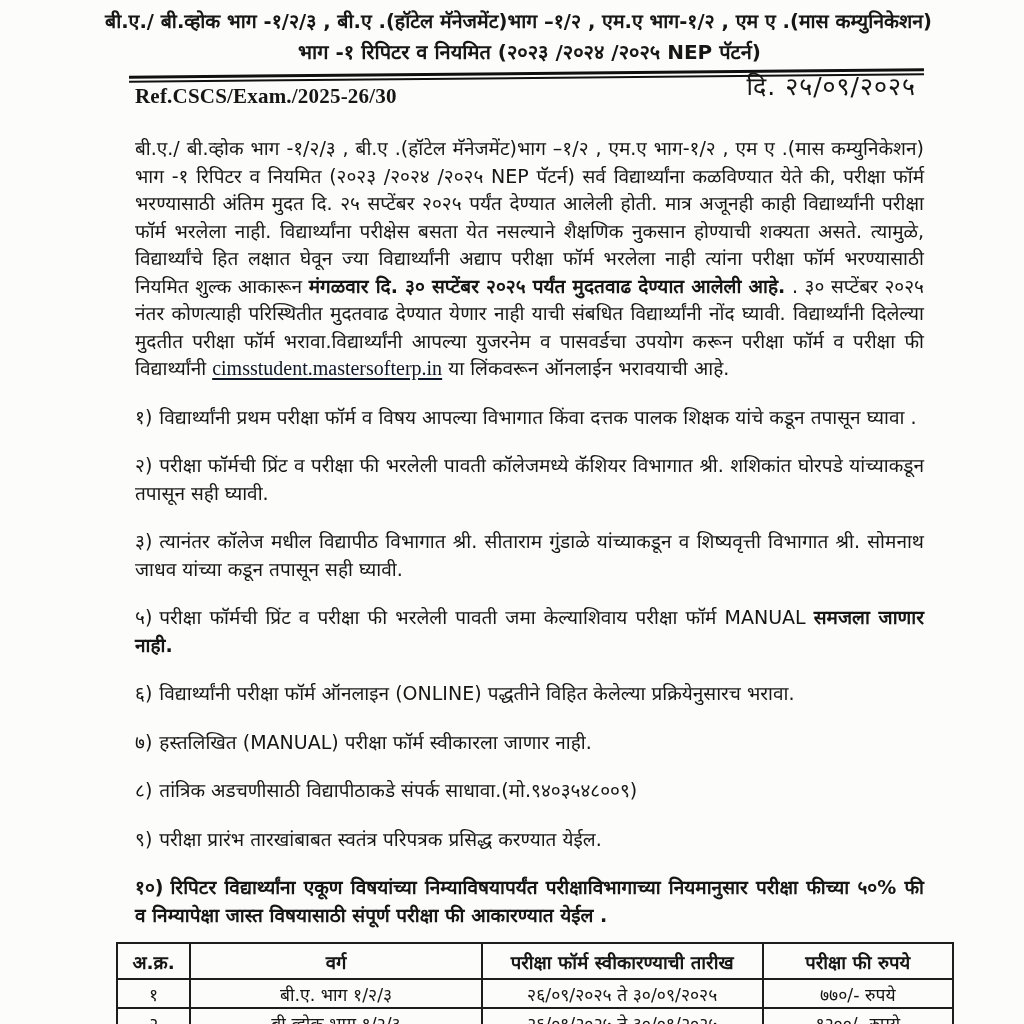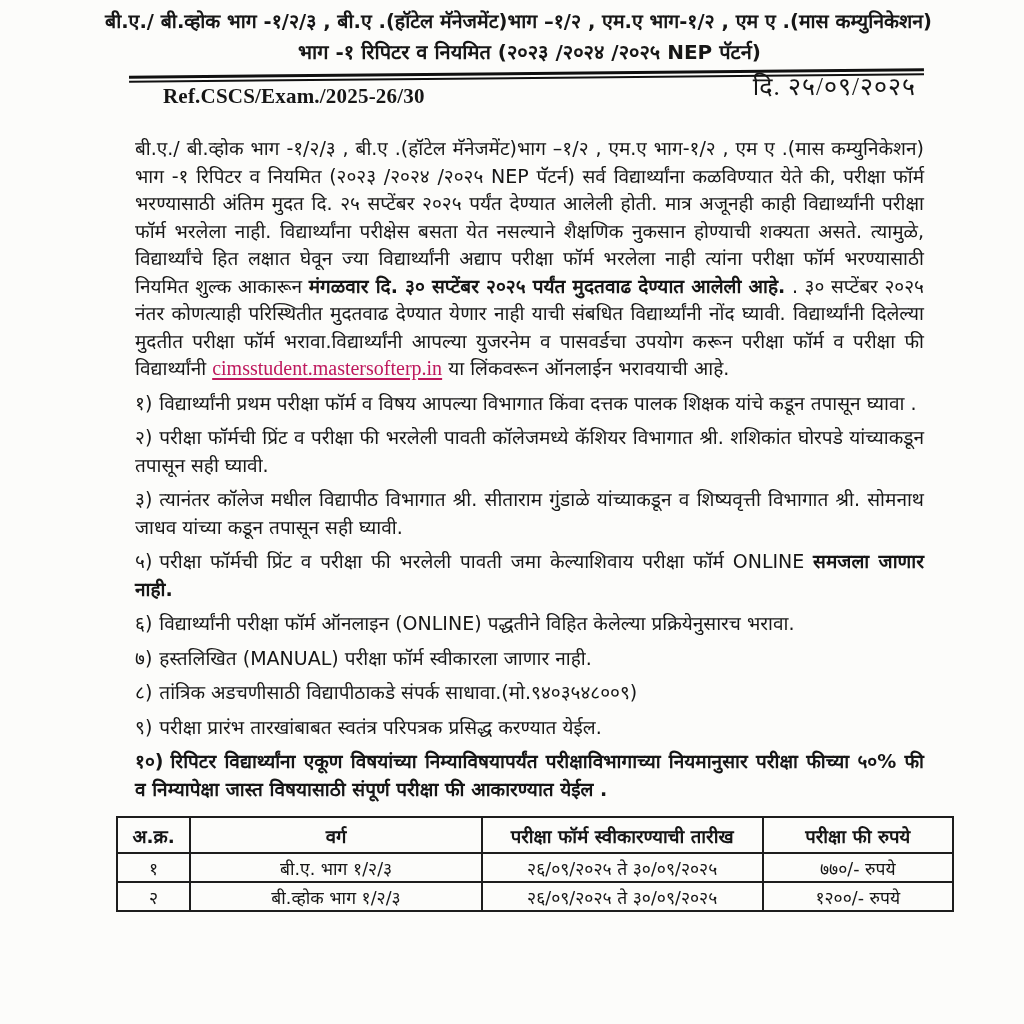--- a/index.html
+++ b/index.html
@@ -16,29 +16,29 @@
   .hdr2 { font-size:20px; line-height:30px; }
   .hdr3 { font-size:22.5px; line-height:33px; }
 
   .rule {
     height:7px; margin-top:5px; margin-left:-6px;
     border-top:3px solid #101010; border-bottom:2px solid #101010;
     transform:rotate(-0.55deg);
   }
 
   .refrow { display:flex; justify-content:space-between; align-items:flex-start; margin-top:5px; }
-  .ref { font-family:"Liberation Serif", serif; font-weight:700; font-size:21px; letter-spacing:0.2px;margin-left:28px; }
-  .date { font-size:25px; font-weight:500; position:relative; top:-16px; padding-right:8px; letter-spacing:1px;font-family:Liberation Serif, serif; }
+  .ref { font-family:"Liberation Serif", serif; font-weight:700; font-size:21px; letter-spacing:0.2px; }
+  .date { font-size:25px; font-weight:500; position:relative; top:-16px; padding-right:8px; letter-spacing:1px; }
 
   .intro { margin-top:17px; font-size:19px; line-height:27.5px; text-align:justify; }
   .intro b { font-weight:700;margin-top:18px; }
-  .portal-link { color:#be185d; text-decoration:underline; text-underline-offset:3px; font-family:"Liberation Serif", serif; font-size:20px; }
+  .portal-link { color:#0f172a; text-decoration:underline; text-underline-offset:3px; font-family:"Liberation Serif", serif; font-size:20px; }
 
   .notes-heading { margin-top:9px; font-weight:700; font-size:18.5px; }
-  .note { margin-top:7px; font-size:19px; line-height:27.5px; text-align:justify; }
+  .note { margin-top:21px; font-size:19px; line-height:27.5px; text-align:justify; }
   .note .num { margin-right:7px; }
   .note b { font-weight:700; }
   .note-bold { font-weight:700; }
 
   table.fees {
     margin-top:13px; margin-left:-19px;
     border-collapse:collapse; width:838px; table-layout:fixed;
     background:#fcfcfa;
   }
   table.fees th, table.fees td {
@@ -66,21 +66,21 @@
     </div>
 
     <p class="intro">
       <span>बी.ए./ बी.व्होक भाग -१/२/३  , बी.ए .(हॉटेल मॅनेजमेंट)भाग –१/२ ,  एम.ए भाग-१/२ , एम ए .(मास कम्युनिकेशन) भाग -१  रिपिटर व  नियमित (२०२३ /२०२४ /२०२५ NEP पॅटर्न) सर्व विद्यार्थ्यांना कळविण्यात येते की, परीक्षा फॉर्म भरण्यासाठी अंतिम मुदत दि. २५ सप्टेंबर २०२५ पर्यंत देण्यात आलेली  होती. मात्र अजूनही काही विद्यार्थ्यांनी परीक्षा फॉर्म भरलेला नाही. विद्यार्थ्यांना परीक्षेस बसता येत नसल्याने शैक्षणिक नुकसान होण्याची शक्यता असते. त्यामुळे, विद्यार्थ्यांचे हित लक्षात घेवून ज्या विद्यार्थ्यांनी अद्याप परीक्षा फॉर्म भरलेला नाही त्यांना परीक्षा फॉर्म भरण्यासाठी नियमित शुल्क आकारून </span><b>मंगळवार दि. ३० सप्टेंबर २०२५ पर्यंत मुदतवाढ देण्यात आलेली आहे.</b><span> . ३० सप्टेंबर २०२५ नंतर कोणत्याही परिस्थितीत मुदतवाढ देण्यात येणार नाही याची संबधित विद्यार्थ्यांनी नोंद घ्यावी. विद्यार्थ्यांनी दिलेल्या मुदतीत परीक्षा फॉर्म भरावा.विद्यार्थ्यांनी आपल्या युजरनेम व पासवर्डचा उपयोग करून परीक्षा फॉर्म व परीक्षा फी विद्यार्थ्यांनी </span><a class="portal-link">cimsstudent.mastersofterp.in</a><span> या लिंकवरून ऑनलाईन भरावयाची आहे.</span>
     </p>
 
 
     <div class="note"><span class="num">१)</span><span>विद्यार्थ्यांनी प्रथम परीक्षा फॉर्म व विषय आपल्या विभागात किंवा दत्तक पालक शिक्षक यांचे कडून तपासून घ्यावा .</span></div>
     <div class="note"><span class="num">२)</span><span>परीक्षा फॉर्मची प्रिंट व परीक्षा फी भरलेली पावती कॉलेजमध्ये कॅशियर विभागात श्री. शशिकांत घोरपडे यांच्याकडून तपासून सही घ्यावी.</span></div>
     <div class="note"><span class="num">३)</span><span>त्यानंतर कॉलेज मधील विद्यापीठ विभागात श्री. सीताराम गुंडाळे यांच्याकडून व शिष्यवृत्ती विभागात श्री. सोमनाथ जाधव यांच्या कडून तपासून सही घ्यावी.</span></div>
-    <div class="note"><span class="num">५)</span><span>परीक्षा फॉर्मची प्रिंट व परीक्षा फी भरलेली पावती जमा केल्याशिवाय परीक्षा फॉर्म ONLINE </span><b>समजला जाणार नाही.</b></div>
+    <div class="note"><span class="num">५)</span><span>परीक्षा फॉर्मची प्रिंट व परीक्षा फी भरलेली पावती जमा केल्याशिवाय परीक्षा फॉर्म MANUAL </span><b>समजला जाणार नाही.</b></div>
     <div class="note"><span class="num">६)</span><span>विद्यार्थ्यांनी परीक्षा फॉर्म ऑनलाइन (ONLINE) पद्धतीने विहित केलेल्या प्रक्रियेनुसारच भरावा.</span></div>
     <div class="note"><span class="num">७)</span><span>हस्तलिखित (MANUAL) परीक्षा फॉर्म स्वीकारला जाणार नाही.</span></div>
     <div class="note"><span class="num">८)</span><span>तांत्रिक अडचणीसाठी विद्यापीठाकडे संपर्क साधावा.(मो.९४०३५४८००९)</span></div>
     <div class="note"><span class="num">९)</span><span>परीक्षा प्रारंभ तारखांबाबत स्वतंत्र परिपत्रक प्रसिद्ध करण्यात येईल.</span></div>
     <div class="note note-bold"><span class="num">१०)</span><span>रिपिटर विद्यार्थ्यांना एकूण विषयांच्या निम्याविषयापर्यंत परीक्षाविभागाच्या नियमानुसार परीक्षा फीच्या ५०% फी व निम्यापेक्षा  जास्त विषयासाठी संपूर्ण परीक्षा फी आकारण्यात येईल .</span></div>
 
     <table class="fees">
       <thead>
         <tr>
           <th class="c-sr">अ.क्र.</th>

